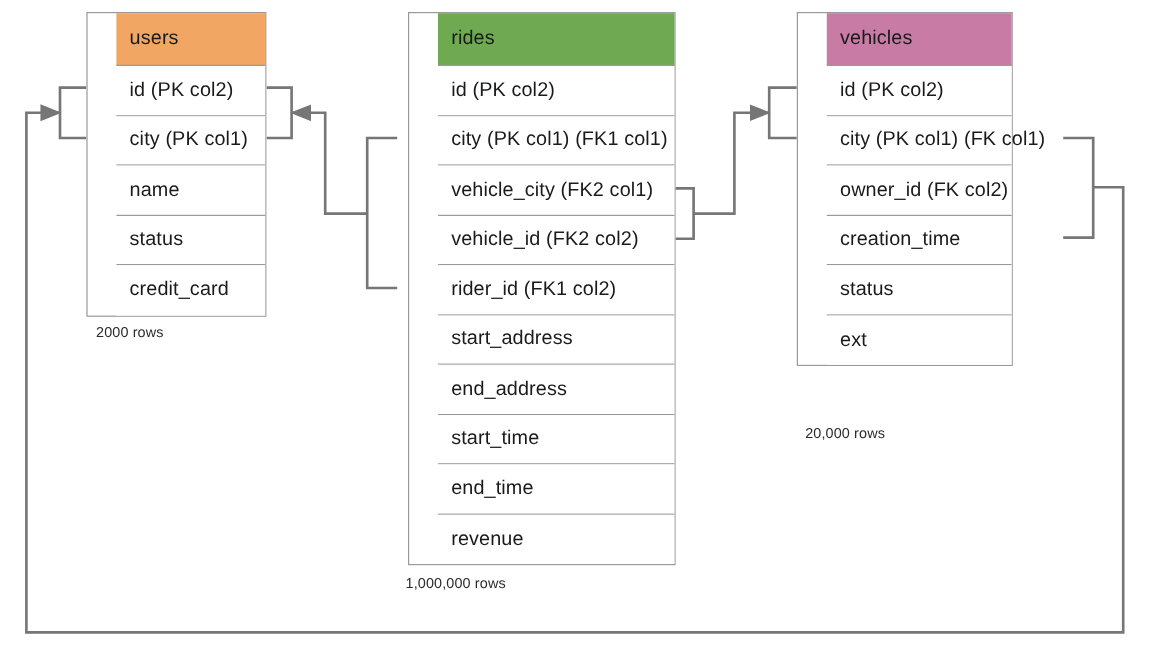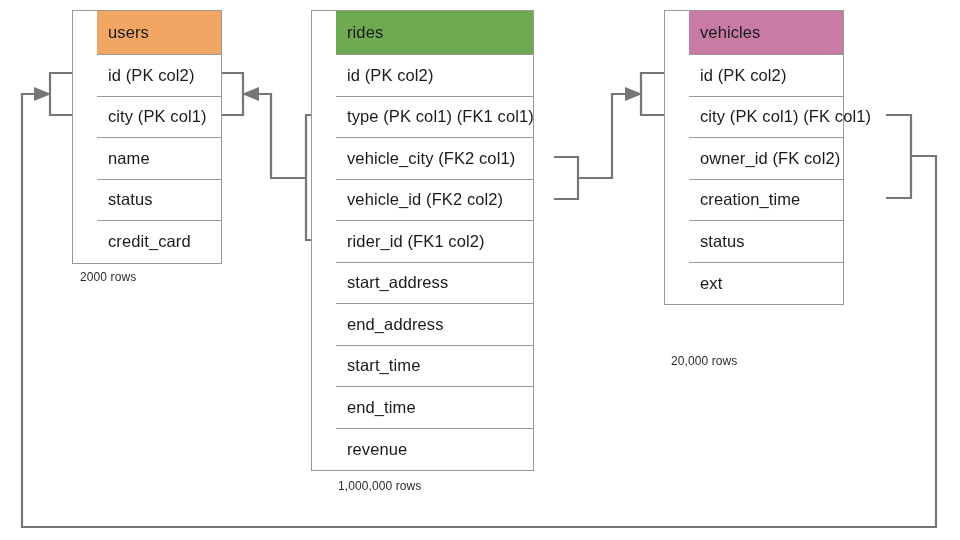--- a/index.html
+++ b/index.html
@@ -65,21 +65,21 @@
   }
   .rowcount {
     position: absolute;
     font-size: 12px;
     color: #2b2b2b;
     letter-spacing: 0.1px;
     white-space: nowrap;
   }
   
   #tbl-users   { left: 72px;  top: 10px; width: 150px; }
-  #tbl-rides   { left: 311px; top: 10px; width: 223px; }
+  #tbl-rides   { left: 340px; top: 10px; width: 223px; }
   #tbl-vehicles{ left: 664px; top: 10px; width: 180px; }
 
   #rows-users    { left: 80px;  top: 270px; }
   #rows-rides    { left: 338px; top: 479px; }
   #rows-vehicles { left: 671px; top: 354px; }
 </style>
 </head>
 <body>
 
 <div id="canvas">
@@ -142,21 +142,21 @@
   <div class="rowcount" id="rows-users">2000 rows</div>
 
   <div class="table-box" id="tbl-rides">
     <div class="tbl-header" style="background: rgb(111, 170, 82);">
       <span>rides</span>
     </div>
     <div class="tbl-row">
       <span>id (PK col2)</span>
     </div>
     <div class="tbl-row">
-      <span>type (PK col1) (FK1 col1)</span>
+      <span>city (PK col1) (FK1 col1)</span>
     </div>
     <div class="tbl-row">
       <span>vehicle_city (FK2 col1)</span>
     </div>
     <div class="tbl-row">
       <span>vehicle_id (FK2 col2)</span>
     </div>
     <div class="tbl-row">
       <span>rider_id (FK1 col2)</span>
     </div>

